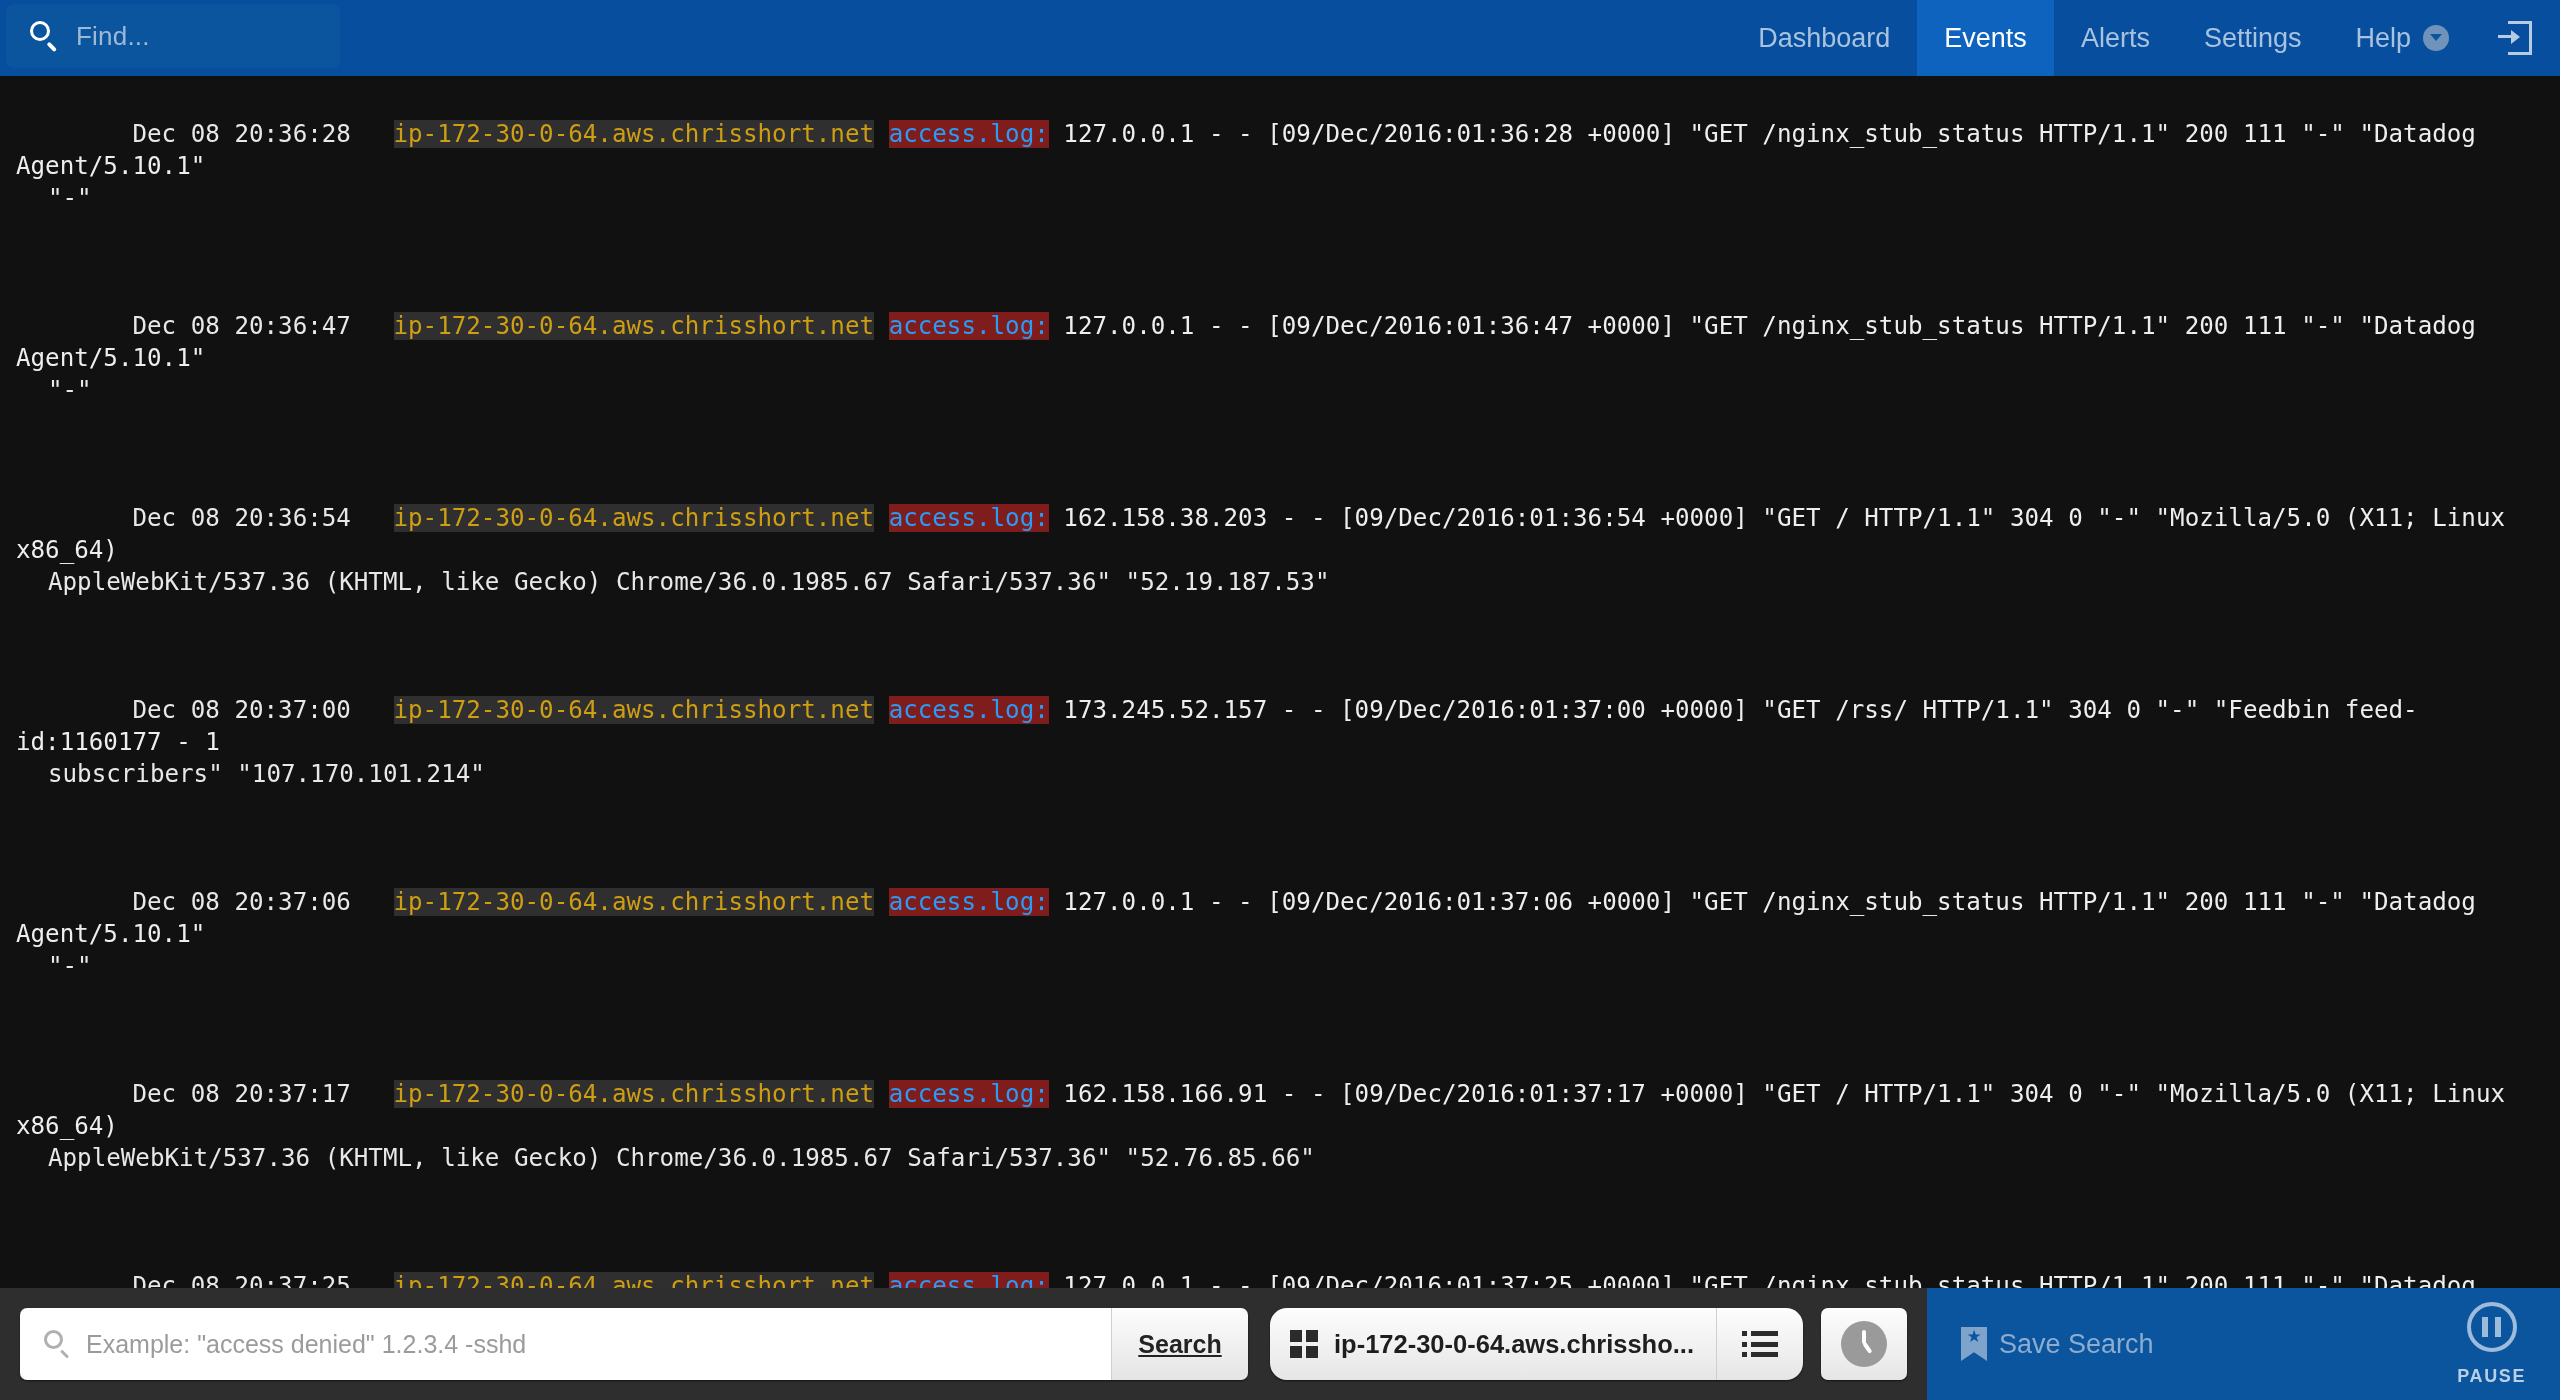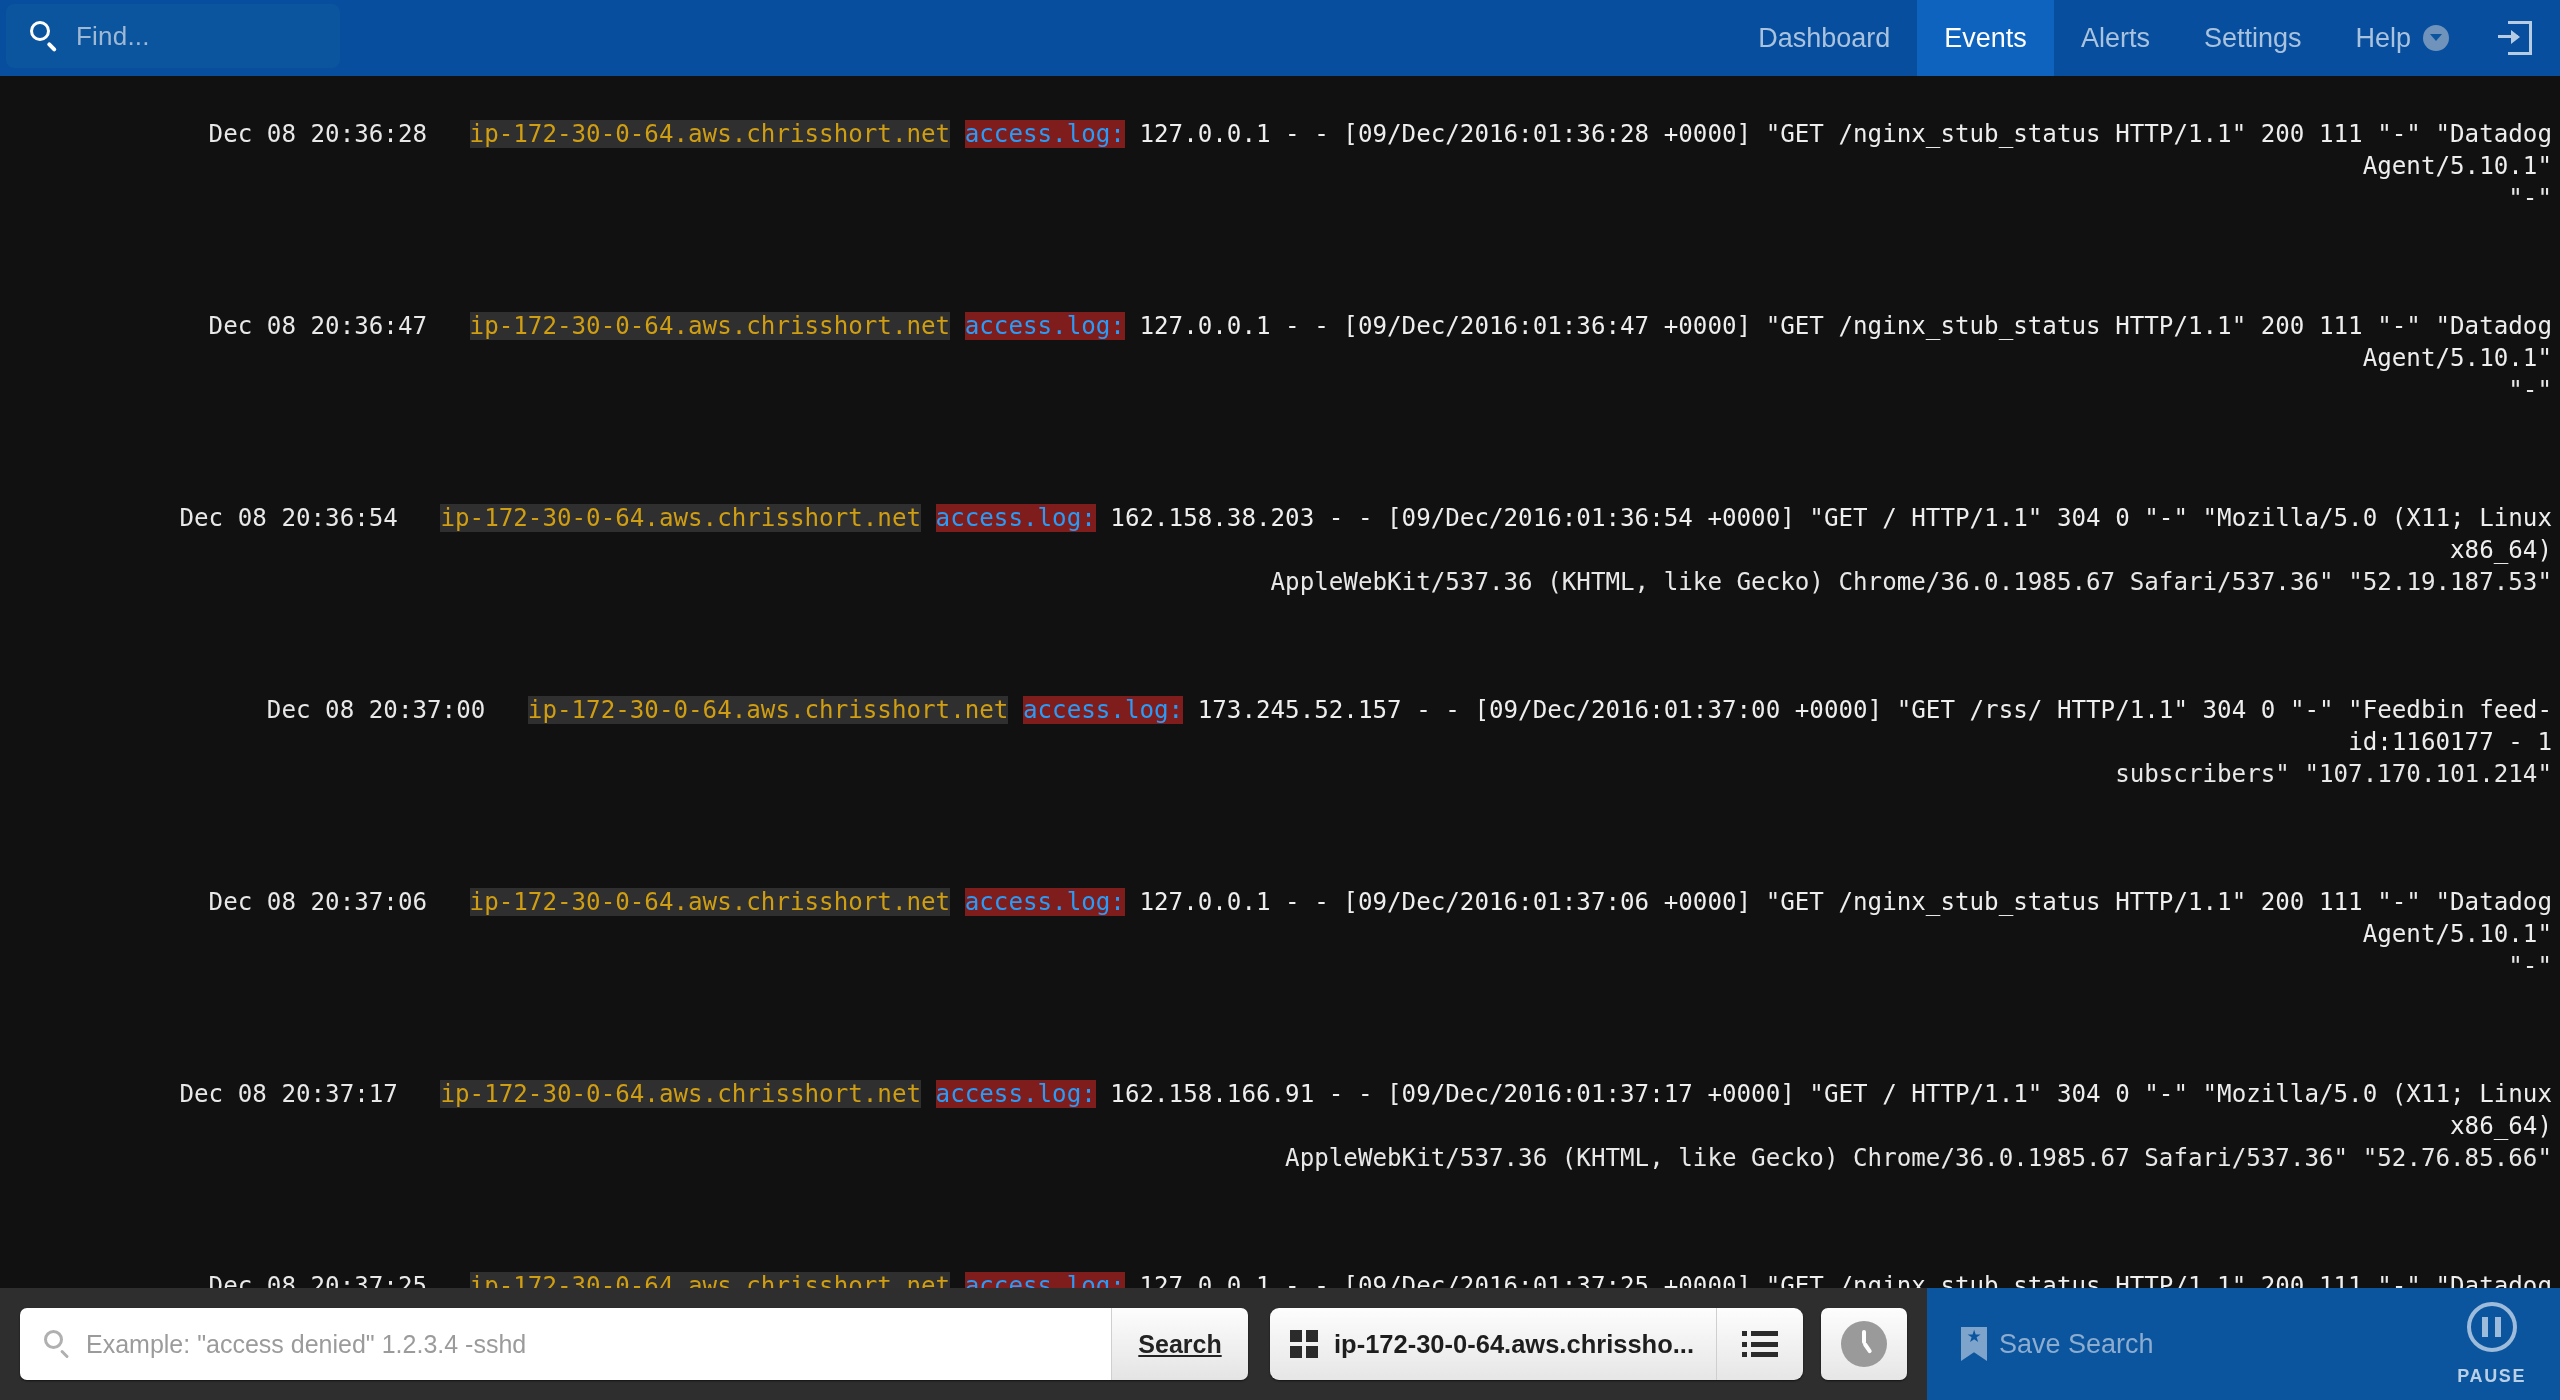--- a/index.html
+++ b/index.html
@@ -10,21 +10,20 @@
     overflow: hidden;
     background: #111111;
     font-family: "Liberation Sans", sans-serif;
   }
 
   #app {
     position: relative;
     width: 2488px;
     height: 1400px;
     background: #111111;
-    text-align: right;
   }
 
   
   .topbar {
     position: absolute;
     top: 0; left: 0;
     width: 2560px;
     height: 76px;
     background: #074e9e;
     display: flex;
@@ -254,21 +253,21 @@
     color: #232323;
     font-size: 25px;
     font-weight: bold;
     text-decoration: underline;
   }
 
   .hostsel {
     margin-left: 22px;
     height: 72px;
     display: flex;
-    border-radius: 9px;
+    border-radius: 17px;
     overflow: hidden;
     background: linear-gradient(#fdfdfd, #e6e6e6);
     box-shadow: 0 1px 2px rgba(0,0,0,.6);
   }
   .hostsel-main {
     display: flex;
     align-items: center;
     padding: 0 22px 0 20px;
     gap: 16px;
   }

